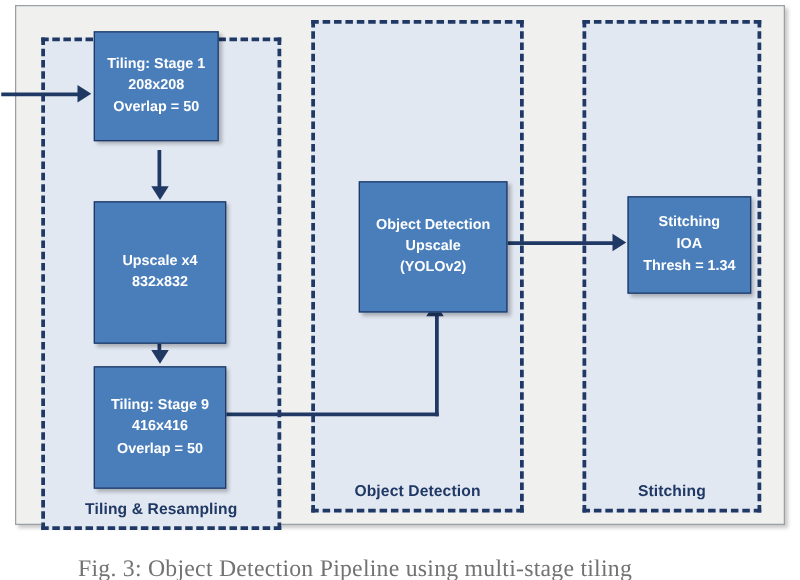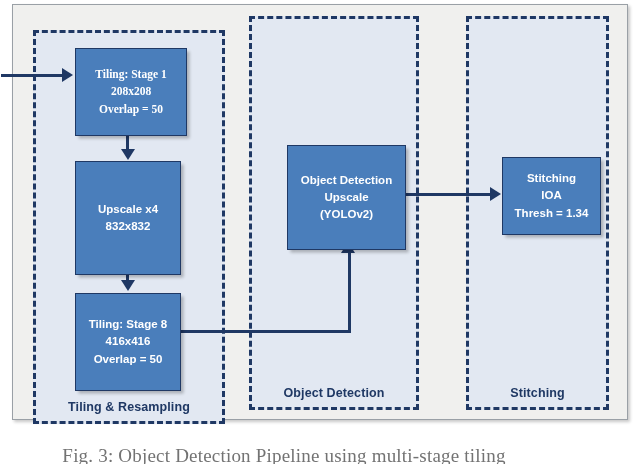--- a/index.html
+++ b/index.html
@@ -46,21 +46,21 @@
     align-items:center;justify-content:center;
     color:#ffffff;
     font-size:11.5px;font-weight:bold;
     line-height:1.5;
     text-align:center;
     box-shadow:2.5px 2.5px 3px rgba(0,0,0,0.25);
     z-index:5;
   }
   .pbox span{display:block;white-space:nowrap;}
 
-  #box-tile1  { left:62px;  top:43px;  width:112px; height:88px;font-family:Liberation Serif, serif;  }
+  #box-tile1  { left:62px;  top:20px;  width:100px; height:88px;  }
   #box-upscale{ left:62px;  top:156px; width:106px; height:114px;  }
   #box-tile2  { left:62px;  top:288px; width:106px; height:98px;  }
   #box-detect { left:274px; top:140px; width:119px; height:105px; }
   #box-stitch { left:489px; top:152px; width:99px;  height:78px;  }
 
   
   .line{position:absolute;background:#1f3864;z-index:3;}
   .vline{width:3px;}
   .hline{height:3px;}
 
@@ -151,21 +151,21 @@
     <span>208x208</span>
     <span>Overlap = 50</span>
   </div>
 
   <div class="pbox" id="box-upscale">
     <span>Upscale x4</span>
     <span>832x832</span>
   </div>
 
   <div class="pbox" id="box-tile2">
-    <span>Tiling: Stage 8</span>
+    <span>Tiling: Stage 9</span>
     <span>416x416</span>
     <span>Overlap = 50</span>
   </div>
 
   <div class="pbox" id="box-detect">
     <span>Object Detection</span>
     <span>Upscale</span>
     <span>(YOLOv2)</span>
   </div>
 

